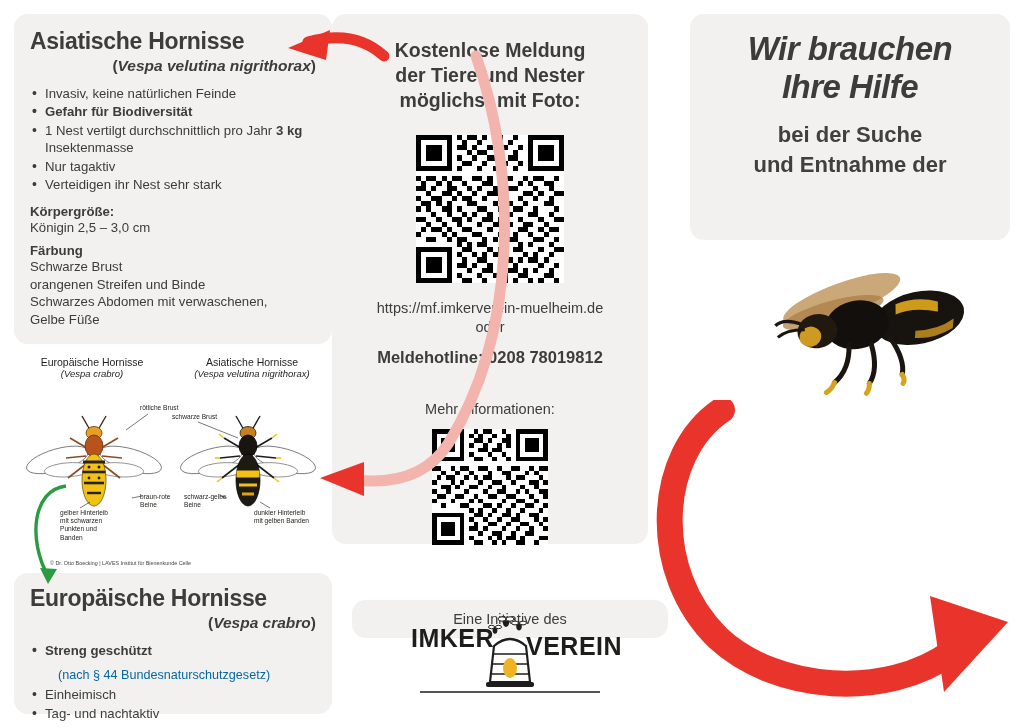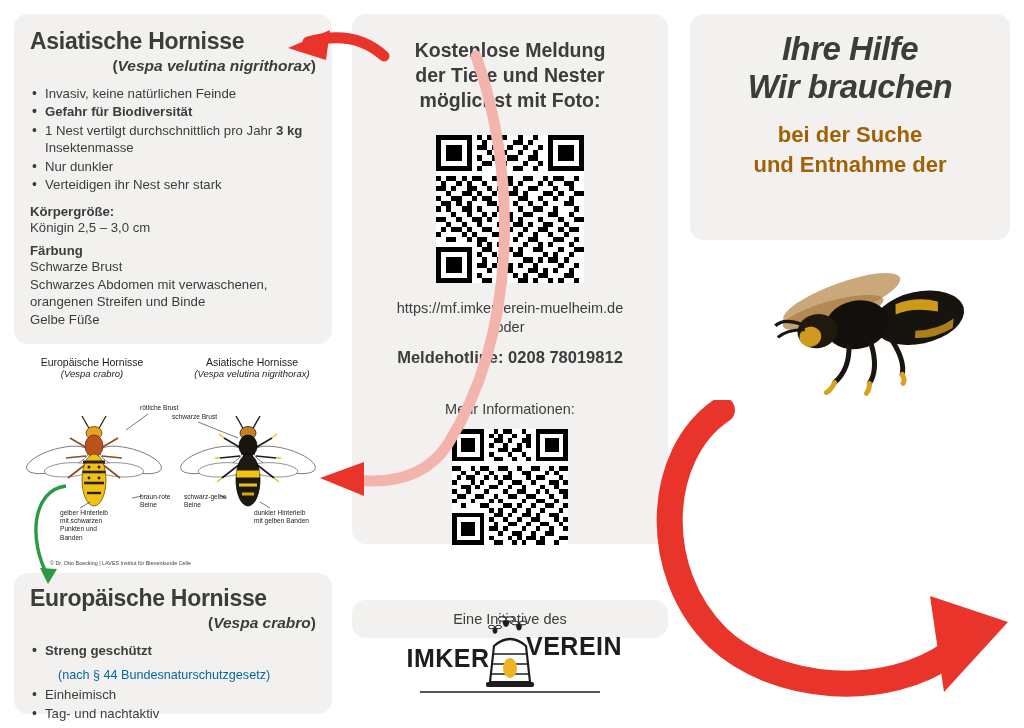--- a/index.html
+++ b/index.html
@@ -69,21 +69,21 @@
   #panel-euro {
     left: 14px; top: 573px; width: 318px; height: 141px;
     padding: 12px 16px 8px 16px;
   }
   li.protect { color: #1e8b3a; font-weight: bold; font-size: 15px; }
   li.protect::before { color: #1e8b3a; }
   .sub-note { font-size: 12.6px; color: #0369a1; padding-left: 28px; margin: -1px 0 4px 0; }
 
   
   #panel-report {
-    left: 352px; top: 14px; width: 316px; height: 530px;
+    left: 332px; top: 14px; width: 316px; height: 530px;
     padding: 18px 16px;
     text-align: center;
   }
   .rep-title {
     font-size: 19.5px; font-weight: bold; color: #3c3c3b; line-height: 1.28;
     margin: 6px 0 0 0;
   }
   .qr { margin: 0 auto; background: #ffffff; }
   .qr.big { width: 148px; height: 148px; margin-top: 22px; }
   .qr.small { width: 116px; height: 116px; margin-top: 12px; }
@@ -106,21 +106,21 @@
   
   #panel-help {
     left: 690px; top: 14px; width: 320px; height: 226px;
     padding: 16px 14px; text-align: center;
   }
   .help-1 {
     font-size: 33px; font-weight: bold; font-style: italic; color: #3c3c3b;
     line-height: 1.16; letter-spacing: -0.5px;
   }
   .help-2 {
-    font-size: 22px; font-weight: bold; color: #a16207; line-height: 1.3;
+    font-size: 22px; font-weight: bold; color: #404040; line-height: 1.3;
     margin-top: 14px;
   }
 
   svg.abs { position: absolute; left: 0; top: 0; pointer-events: none; }
 </style>
 </head>
 <body>
 
 <div class="page">
 
@@ -128,29 +128,29 @@
     <div class="h-title">Asiatische Hornisse</div>
     <div class="h-sub">
       <span>(</span><em>Vespa velutina nigrithorax</em><span>)</span>
     </div>
     <ul class="bullets">
       <li>Invasiv, keine natürlichen Feinde</li>
       <li class="danger">Gefahr für Biodiversität</li>
       <li>
         <span>1 Nest vertilgt durchschnittlich pro Jahr </span><span class="b">3 kg</span><span> Insektenmasse</span>
       </li>
-      <li>Nur dunkler</li>
+      <li>Nur tagaktiv</li>
       <li>Verteidigen ihr Nest sehr stark</li>
     </ul>
     <div class="lbl">Körpergröße:</div>
     <div class="txt">Königin 2,5 – 3,0 cm</div>
     <div class="lbl">Färbung</div>
     <div class="txt">Schwarze Brust</div>
+    <div class="txt">orangenen Streifen und Binde</div>
     <div class="txt">Schwarzes Abdomen mit verwaschenen,</div>
-    <div class="txt">orangenen Streifen und Binde</div>
     <div class="txt">Gelbe Füße</div>
   </div>
 
   <div id="fig-compare">
     <div class="fig-head">
       <div class="fig-col-title">
         <div class="n">Europäische Hornisse</div>
         <div class="l">(Vespa crabro)</div>
       </div>
       <div class="fig-col-title">
@@ -670,28 +670,28 @@
             <ellipse cx="0" cy="-37" rx="4" ry="2.2"></ellipse>
           <ellipse cx="5" cy="-33" rx="3.4" ry="1.9"></ellipse>
             <ellipse cx="13" cy="-33" rx="3.4" ry="1.9"></ellipse>
           <ellipse cx="-18.5" cy="-29" rx="3" ry="1.7"></ellipse>
             <ellipse cx="-11.5" cy="-29" rx="3" ry="1.7"></ellipse>
         </g>
       </g>
 
       <path d="M18,88 H198" stroke="#1d1d1b" stroke-width="1.6"></path>
     </svg>
-    <div style="position:absolute; left:0; top:40px; width:92px; text-align:center;" class="logo-main">IMKER</div>
+    <div style="position:absolute; left:0; top:20px; width:92px; text-align:right;" class="logo-main">IMKER</div>
     <div style="position:absolute; left:124px; top:28px; width:92px; text-align:left;" class="logo-main">VEREIN</div>
 
   </div>
 
   <div class="panel" id="panel-help">
+    <div class="help-1">Wir brauchen</div>
     <div class="help-1">Ihre Hilfe</div>
-    <div class="help-1">Wir brauchen</div>
     <div class="help-2">bei der Suche</div>
     <div class="help-2" style="margin-top:2px;">und Entnahme der</div>
   </div>
 
   <svg class="abs" style="left:740px; top:248px;" width="250" height="150" viewBox="0 0 250 150">
     <g transform="translate(120,72) rotate(-12)">
 
       <ellipse cx="-10" cy="-26" rx="62" ry="16" fill="#b98b4c" opacity="0.75" transform="rotate(-8)"></ellipse>
       <ellipse cx="-24" cy="-14" rx="52" ry="12" fill="#a87b40" opacity="0.7" transform="rotate(-3)"></ellipse>
 

